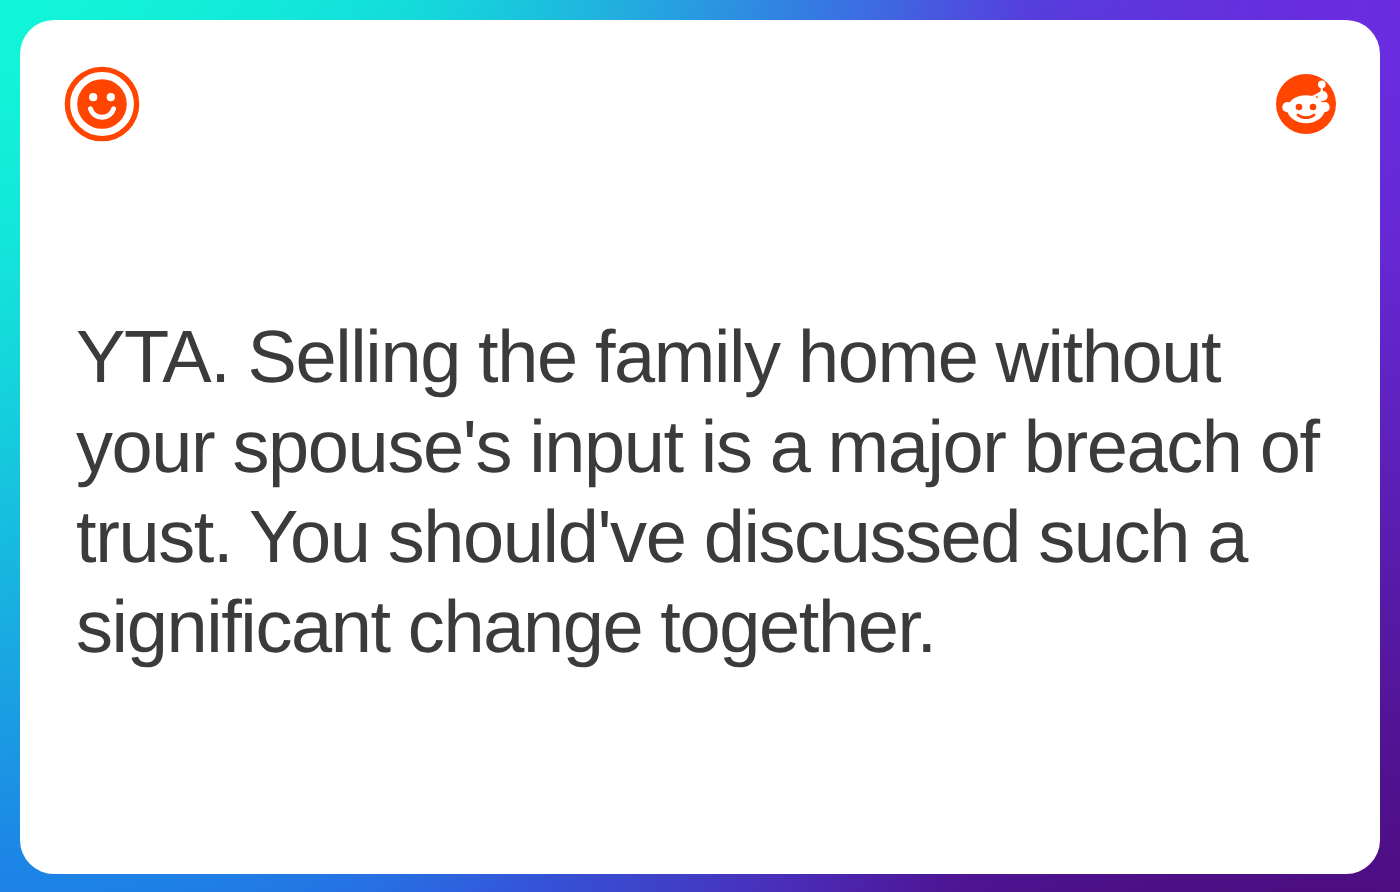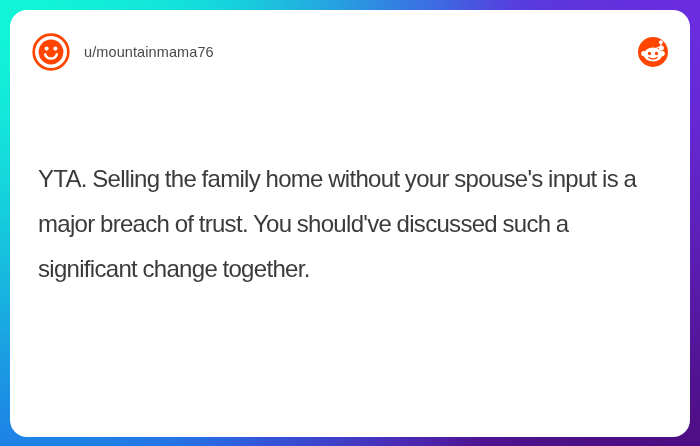--- a/index.html
+++ b/index.html
@@ -78,21 +78,21 @@
     display: block;
   }
 
   
   .post-body {
     position: absolute;
     left: 28px;
     top: 146px;
     width: 624px;
     font-family: "Liberation Sans", sans-serif;
-    font-size: 24px;
+    font-size: 37px;
     line-height: 45px;
     font-weight: 400;
     letter-spacing: -0.7px;
     color: #3b3b3b;
     word-spacing: -0.5px;
   }
 </style>
 </head>
 <body>
 
@@ -105,21 +105,20 @@
       <span class="avatar">
         <svg viewBox="0 0 38 38" width="38" height="38" aria-hidden="true">
           <circle cx="19" cy="19" r="17.3" fill="none" stroke="#ff4500" stroke-width="2.7"></circle>
           <circle cx="19" cy="19" r="12.4" fill="#ff4500"></circle>
           <circle cx="14.6" cy="15.6" r="2.05" fill="#ffffff"></circle>
           <circle cx="23.4" cy="15.6" r="2.05" fill="#ffffff"></circle>
           <path d="M13.2 21.4 a6.1 6.1 0 0 0 11.6 0" fill="none" stroke="#ffffff" stroke-width="2.5" stroke-linecap="round"></path>
         </svg>
       </span>
 
-      <span class="username">u/mountainmama76</span>
 
       <span class="spacer"></span>
 
       <span class="brand-logo">
         <svg viewBox="0 0 30 30" width="30" height="30" aria-hidden="true">
           <circle cx="15" cy="15" r="15" fill="#ff4500"></circle>
           <ellipse cx="15" cy="17.6" rx="9.4" ry="7.0" fill="#ffffff"></ellipse>
           <circle cx="23.3" cy="11.0" r="2.55" fill="#ffffff"></circle>
           <circle cx="22.9" cy="5.2" r="1.9" fill="#ffffff"></circle>
           <path d="M22.9 6.6 L22.9 9.2 L18.0 11.6" fill="none" stroke="#ffffff" stroke-width="1.15" stroke-linecap="round"></path>

